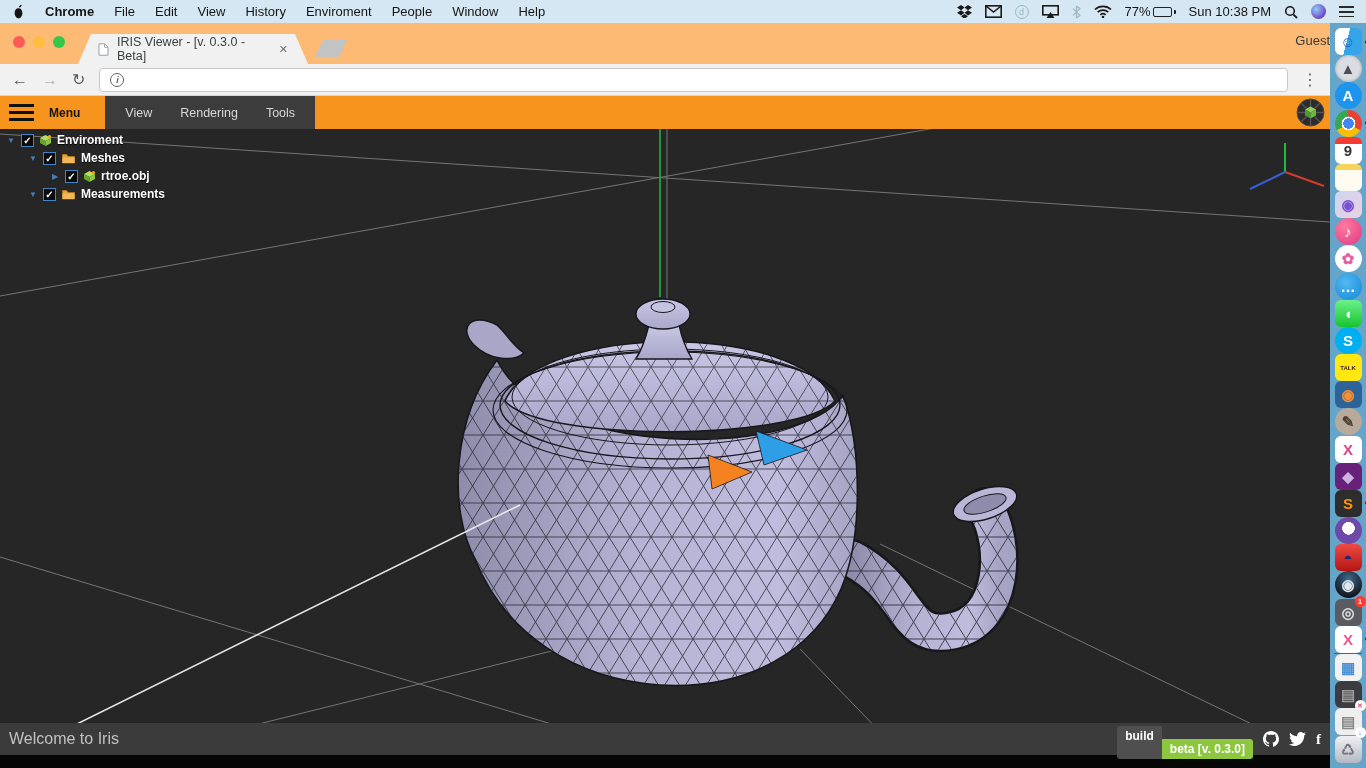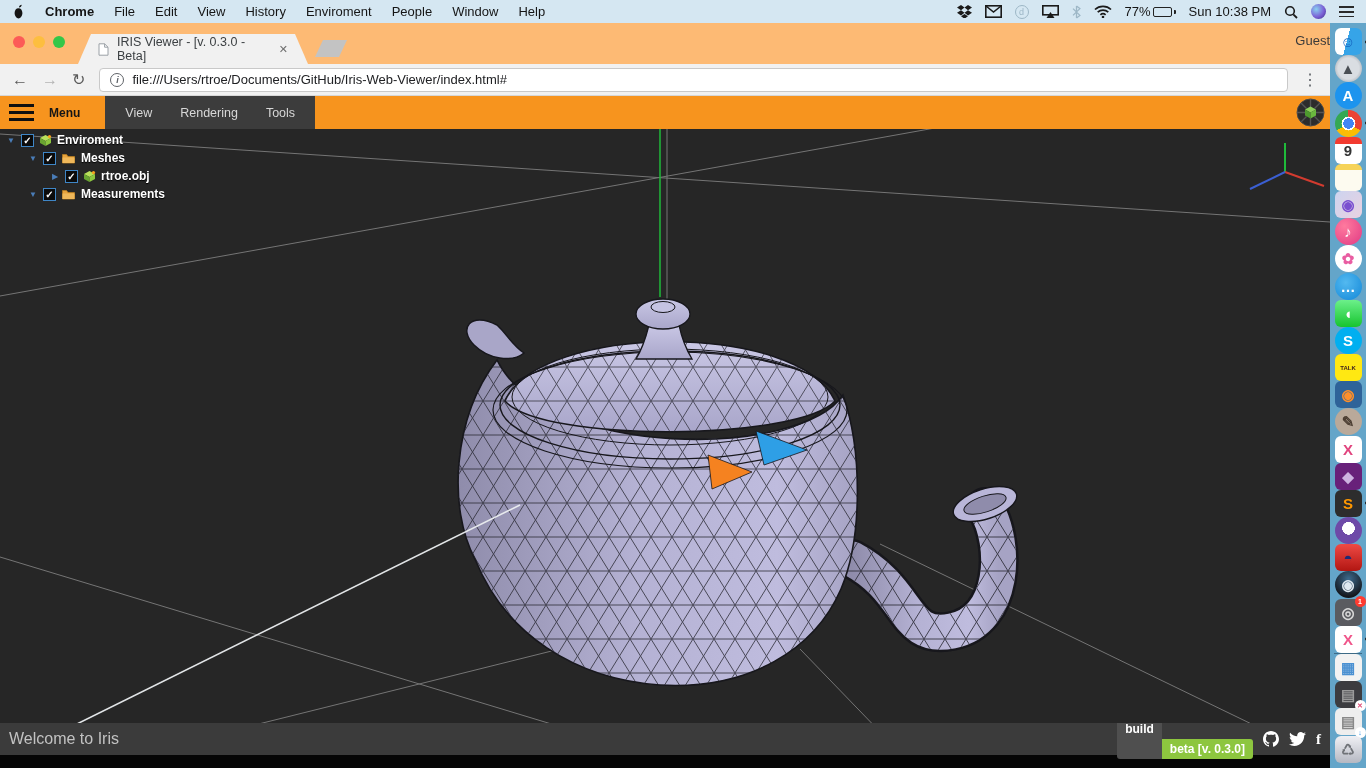--- a/index.html
+++ b/index.html
@@ -70,21 +70,21 @@
     font-size:10px; line-height:11px; text-align:center; font-weight:700; }
   .tico { display:inline-flex; }
   .tlabel { color:#fff; font-size:12px; font-weight:700; text-shadow:0 1px 1px #000; }
 
   
   .statusbar { height:30px; background:#3b3b3b; display:flex; align-items:center; padding:16px 9px; }
   .welcome { color:#c2c2c2; font-size:16px; }
   .sb-right { margin-left:auto; display:flex; align-items:center; gap:10px; }
   .shield { display:flex; }
   .badge-build { background:#4f4f4f; color:#fff; font-size:12px; font-weight:700;
-    padding:3px 8px; border-radius:3px 0 0 3px; }
+    padding:3px 8px; border-radius:3px 0 0 3px;margin-top:7px; }
   .badge-beta { background:#8dc63f; color:#fff; font-size:12px; font-weight:700;
     padding:3px 8px; border-radius:0 3px 3px 0;margin-top:20px; }
   .fb-f { color:#fff; font-size:15px; font-weight:700; font-family:"Liberation Serif", serif; }
   .blackstrip { height:15px; background:#060606; }
 
   
   .dock { position:absolute; top:23px; right:0; width:36px; height:745px;
     background:rgba(104,172,209,.96); z-index:50; display:flex; flex-direction:column;
     align-items:center; justify-content:space-between; padding:5px 0; }
   .dock-item { position:relative; width:27px; height:27px; display:flex; align-items:center;
@@ -194,21 +194,20 @@
       <div class="newtab-stub"></div>
       <span class="guest">Guest</span>
     </div>
 
     <div class="toolbar">
       <span class="navbtn">←</span>
       <span class="navbtn dis">→</span>
       <span class="navbtn">↻</span>
       <div class="urlbar">
         <span class="info-i">i</span>
-        <span>file:///Users/rtroe/Documents/GitHub/Iris-Web-Viewer/index.html#</span>
       </div>
       <span class="menu3">⋮</span>
     </div>
 
     <div class="appbar">
       <span class="hamburger"></span>
       <span class="menu-label">Menu</span>
       <div class="appmenu">
           <span class="ami">View</span>
           <span class="ami">Rendering</span>

